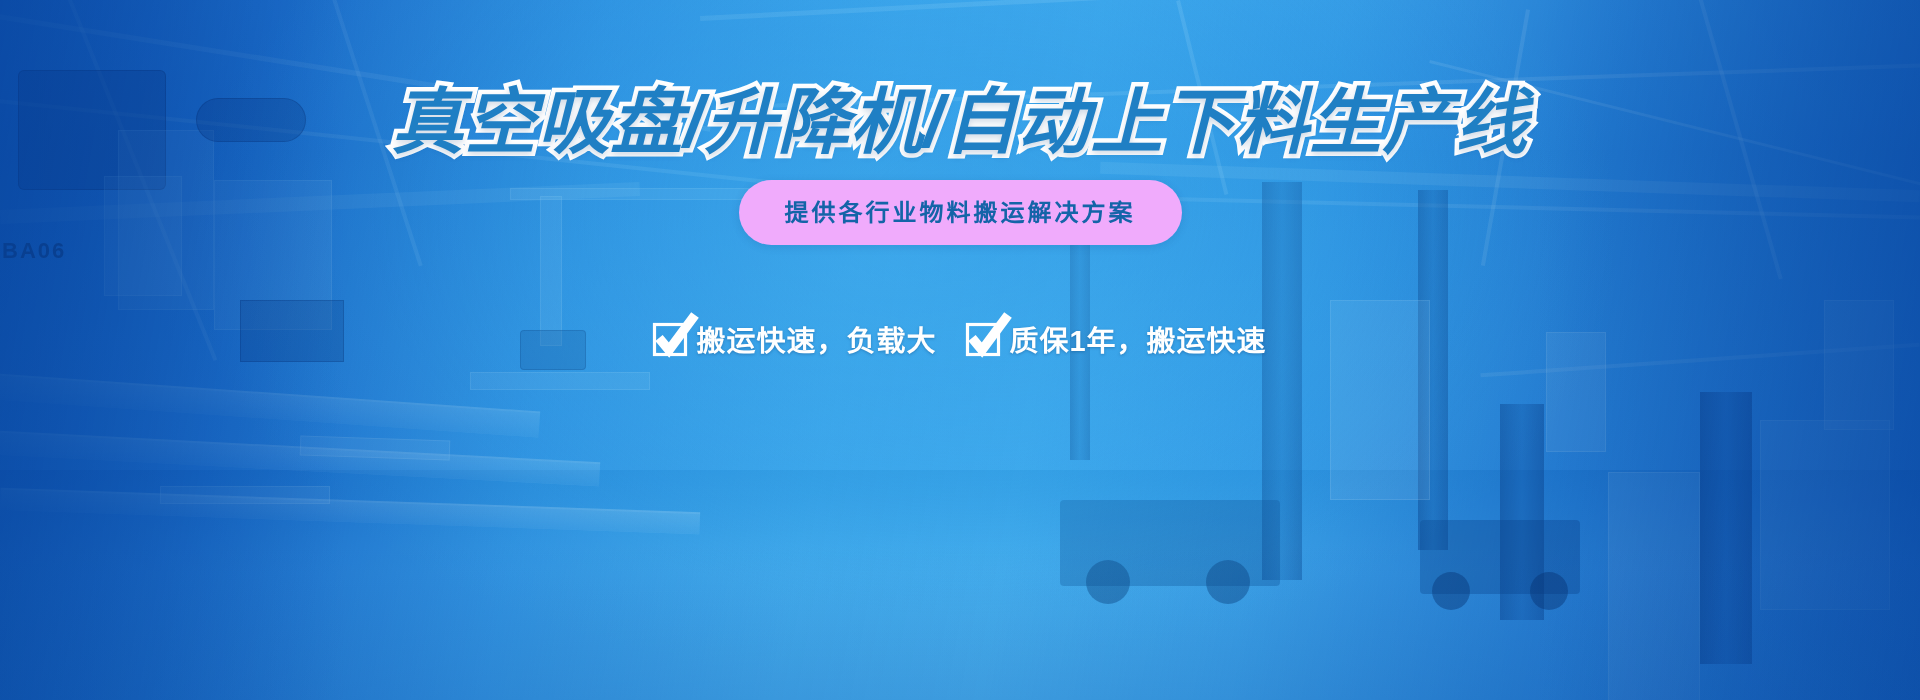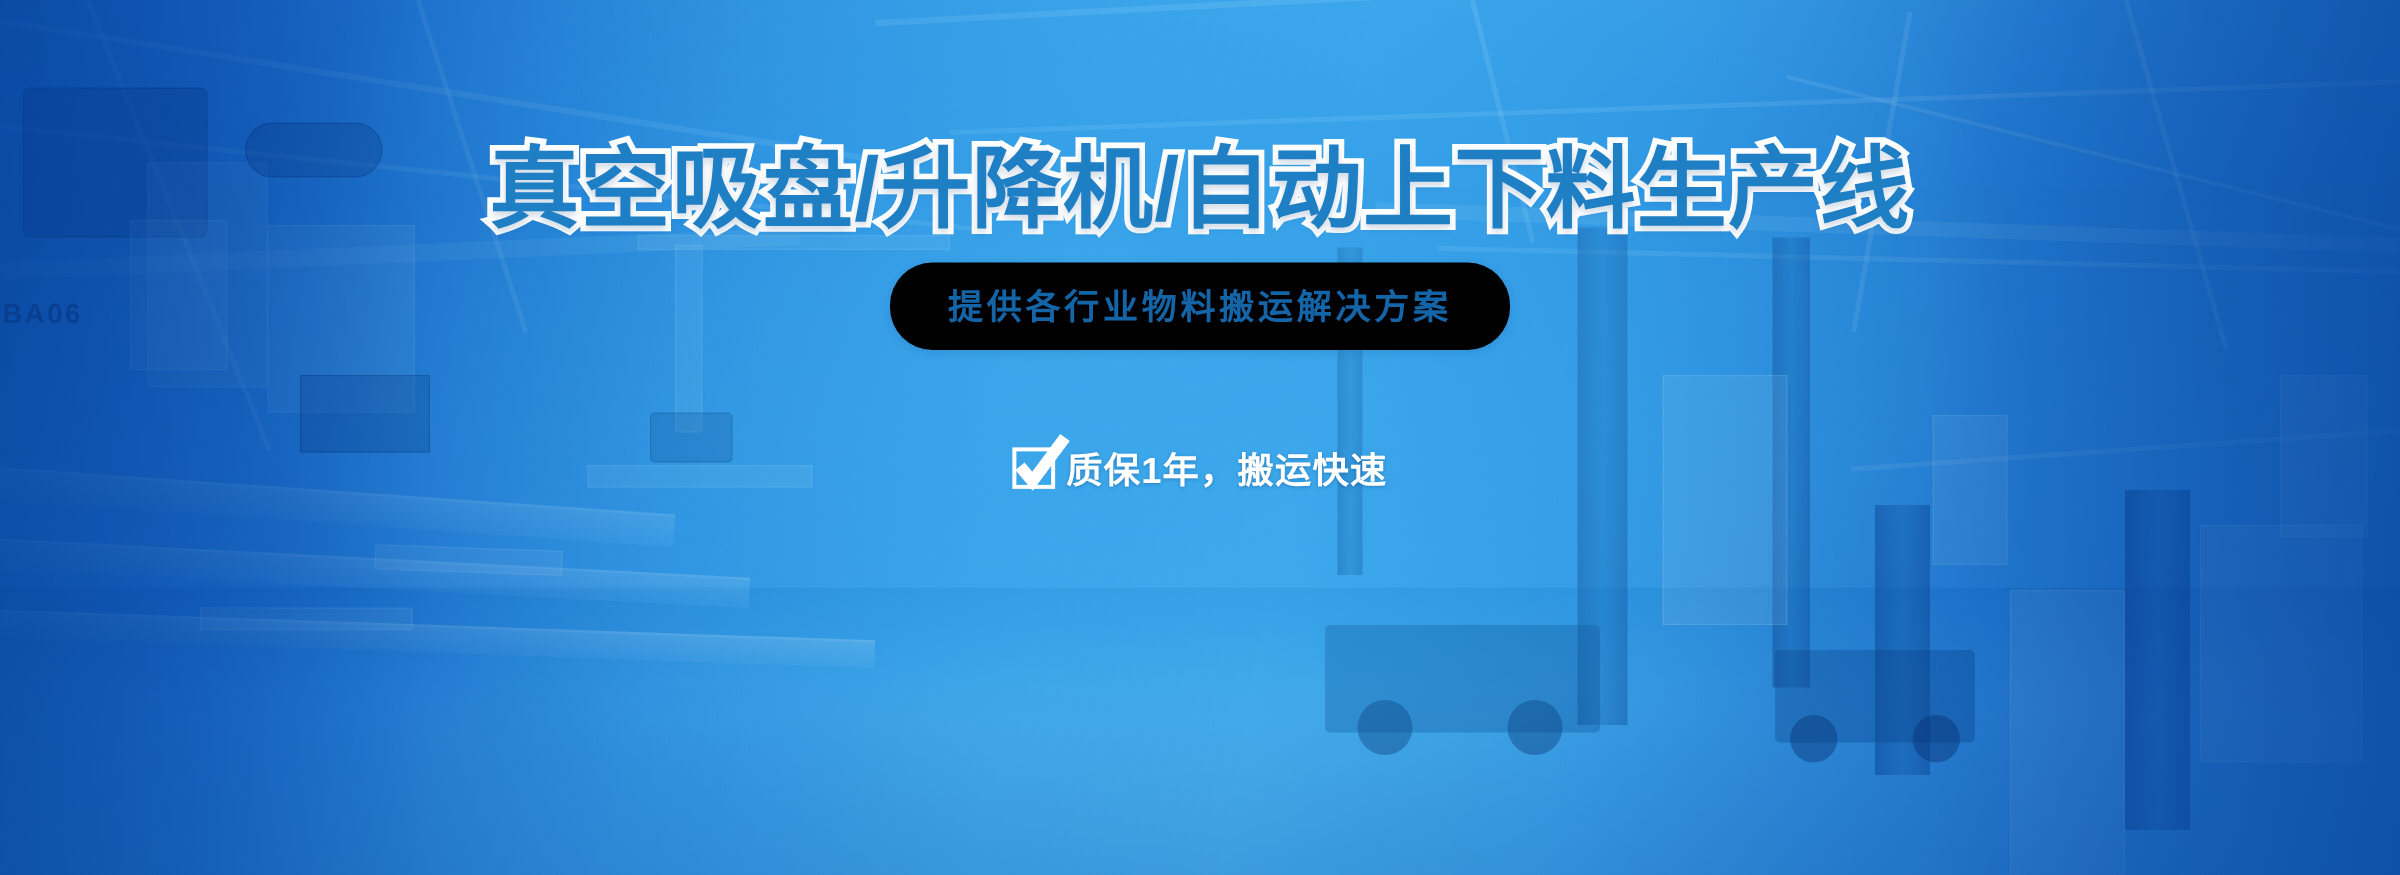--- a/index.html
+++ b/index.html
@@ -110,39 +110,40 @@
   }
 
   
   .content{
     position:absolute; inset:0;
     display:flex; flex-direction:column; align-items:center;
   }
 
   
   .headline{
-    margin-top:116px;
+    margin-top:86px;
     font-size:72px;
     line-height:1;
     font-weight:700;
     letter-spacing:1px;
     color:#1f7fc4;
     white-space:nowrap;
     -webkit-text-stroke:9px #ffffff;
     paint-order:stroke fill;
     text-shadow:0 3px 6px rgba(8,60,120,.20);
     font-family:"Liberation Sans","DejaVu Sans",sans-serif;
+    font-style:italic;
   }
 
   
   .pill{
     margin-top:22px;
-    background:#000000;
+    background:#f0abfc;
     color:#1464a8;
-    font-size:28px;
+    font-size:24px;
     font-weight:700;
     letter-spacing:3px;
     padding:13px 46px 17px;
     border-radius:34px;
     white-space:nowrap;
     box-shadow:0 2px 8px rgba(8,60,120,.14);
     font-family:"Liberation Sans","DejaVu Sans",sans-serif;
   }
 
   
@@ -240,20 +241,29 @@
   </div>
 
   <div class="content">
 
     <h1 class="headline">真空吸盘/升降机/自动上下料生产线</h1>
 
     <div class="pill">提供各行业物料搬运解决方案</div>
 
     <div class="features">
 
+      <div class="feature">
+        <span class="check-icon">
+          <svg width="48" height="46" viewBox="0 0 48 46" fill="none" aria-hidden="true">
+            <rect x="4.5" y="12.5" width="31" height="30" stroke="#ffffff" stroke-width="3.2" fill="none"></rect>
+            <path d="M9 26 L19 38 L45 3" stroke="#ffffff" stroke-width="9.5" stroke-linecap="butt" stroke-linejoin="miter" fill="none"></path>
+          </svg>
+        </span>
+        <span class="feature-label">搬运快速，负载大</span>
+      </div>
 
 
       <div class="feature">
         <span class="check-icon">
           <svg width="48" height="46" viewBox="0 0 48 46" fill="none" aria-hidden="true">
             <rect x="4.5" y="12.5" width="31" height="30" stroke="#ffffff" stroke-width="3.2" fill="none"></rect>
             <path d="M9 26 L19 38 L45 3" stroke="#ffffff" stroke-width="9.5" stroke-linecap="butt" stroke-linejoin="miter" fill="none"></path>
           </svg>
         </span>
         <span class="feature-label">质保1年，搬运快速</span>

